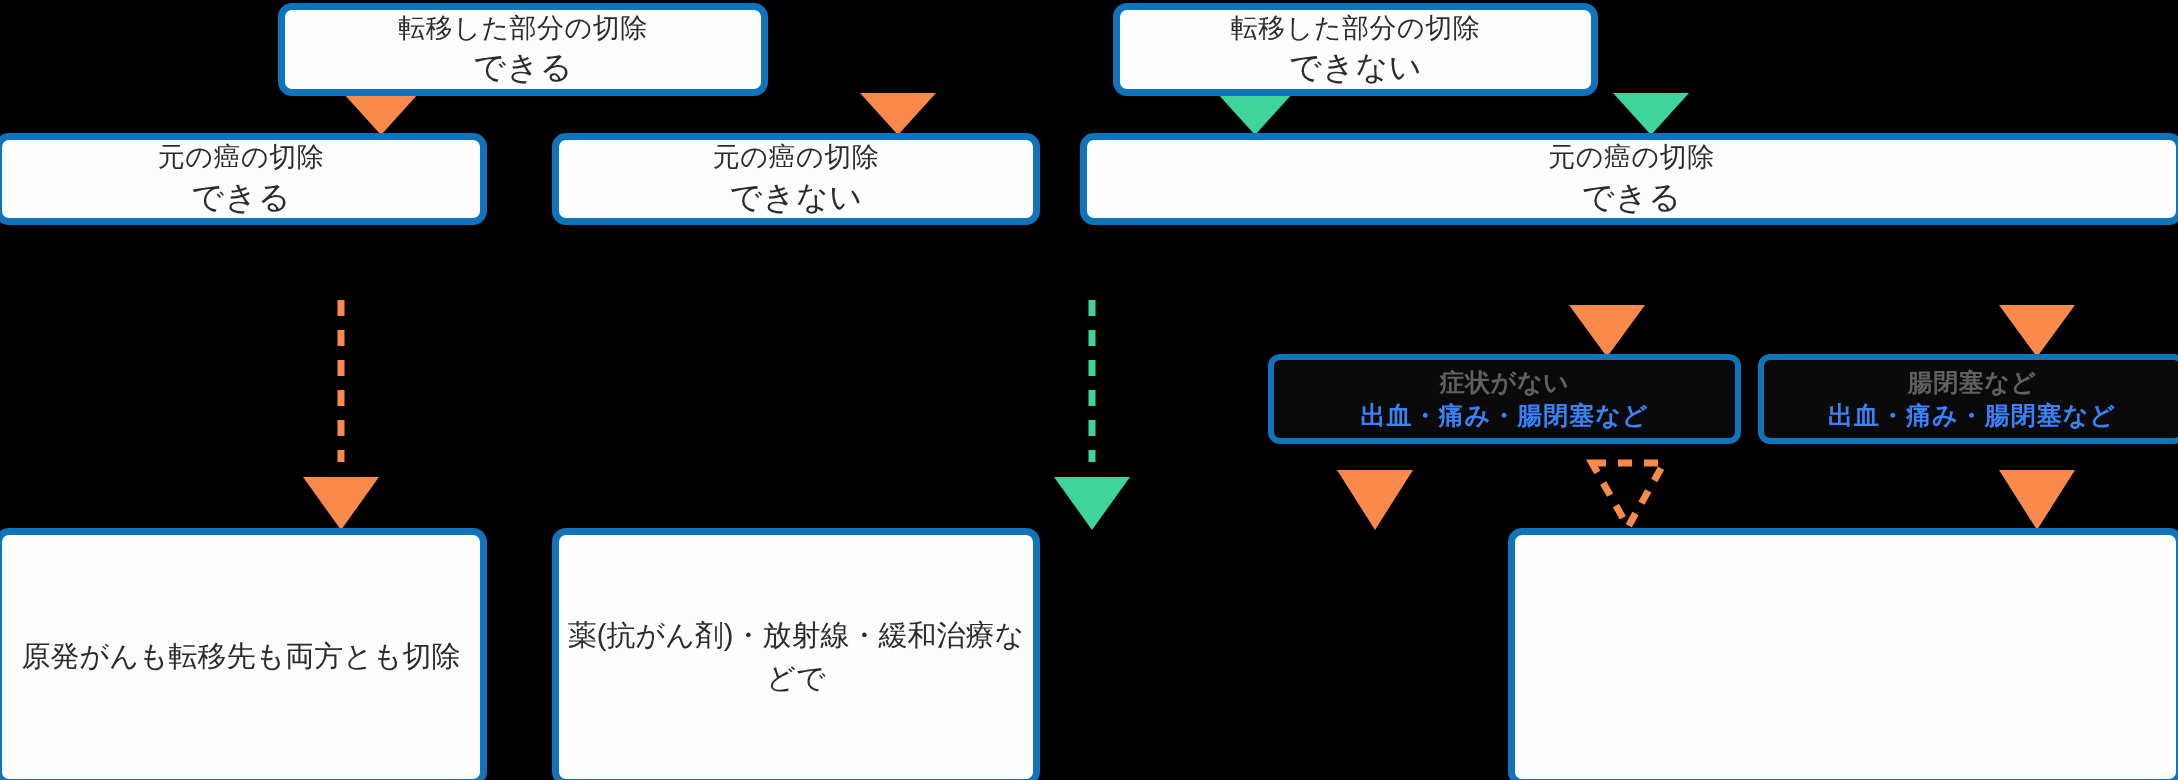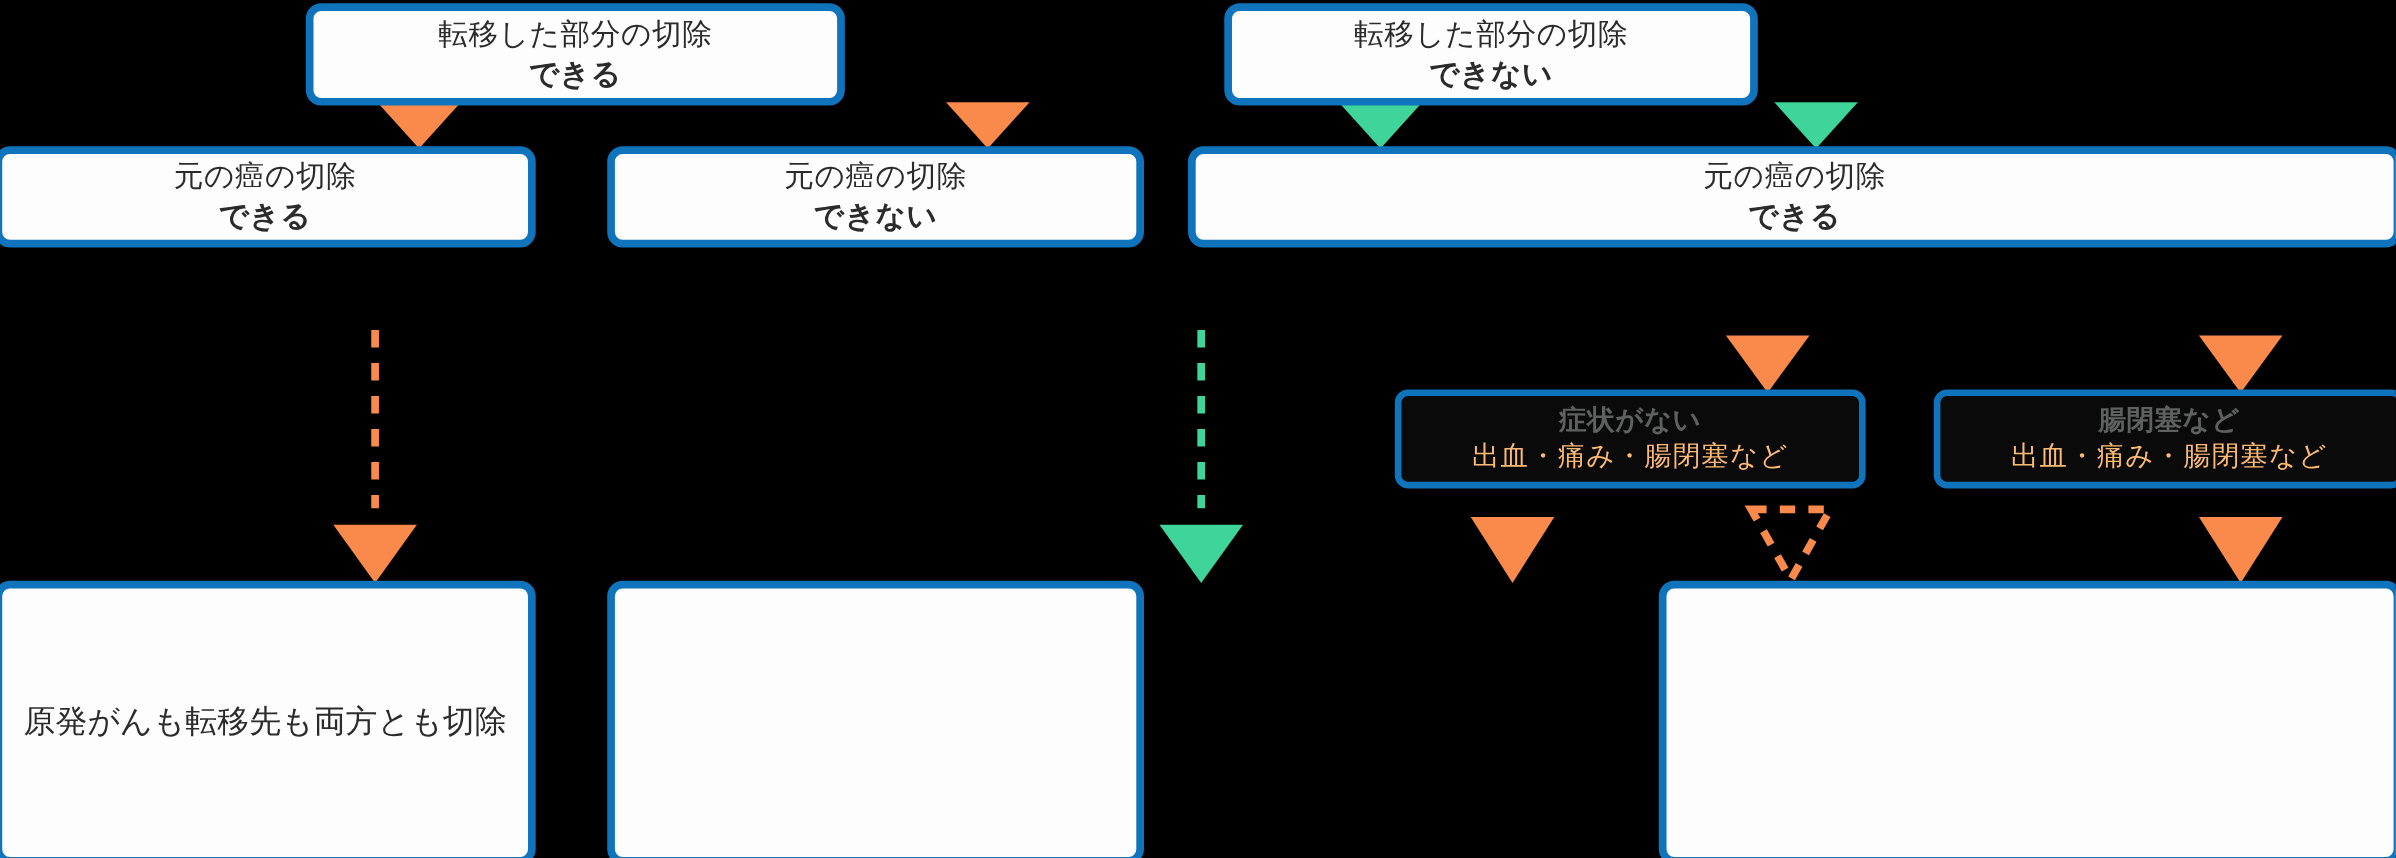--- a/index.html
+++ b/index.html
@@ -5,25 +5,25 @@
   html,body{margin:0;padding:0;background:#000;}
   body{width:2178px;height:780px;position:relative;overflow:hidden;
        font-family:"Liberation Sans","DejaVu Sans",sans-serif;}
   #stage{position:absolute;left:0;top:0;width:2178px;height:780px;background:#000;}
 
   .node{position:absolute;box-sizing:border-box;background:#fdfdfd;
         border:7px solid #1074bc;border-radius:14px;
         display:flex;flex-direction:column;align-items:center;justify-content:center;
         color:#2b2b2b;text-align:center;}
   .node .l1{font-size:27px;line-height:1.32;font-weight:400;letter-spacing:.5px;}
-  .node .l2{font-size:27px;line-height:1.32;font-weight:700;letter-spacing:.5px;}
+  .node .l2{font-size:32px;line-height:1.32;font-weight:400;letter-spacing:.5px;}
 
   .node.dark{background:#0a0a0a;color:#5f6060;border-width:6px;border-radius:12px;}
   .node.dark .l1{font-size:25px;font-weight:700;color:#5f6060;}
-  .node.dark .l2{font-size:25px;font-weight:400;color:#fdba74;letter-spacing:1px;}
+  .node.dark .l2{font-size:25px;font-weight:700;color:#3b82f6;letter-spacing:1px;}
 
   .node.result{justify-content:center;}
   .node.result .rtxt{font-size:29px;line-height:1.5;font-weight:400;color:#2b2b2b;}
 
   svg.conn{position:absolute;left:0;top:0;width:2178px;height:780px;overflow:visible;
            pointer-events:none;}
 </style>
 </head>
 <body>
 
@@ -74,33 +74,34 @@
   <div class="node" style="left:552px;top:133px;width:488px;height:92px;">
     <span class="l1">元の癌の切除</span>
     <span class="l2">できない</span>
   </div>
 
   <div class="node" style="left:1080px;top:133px;width:1103px;height:92px;">
     <span class="l1">元の癌の切除</span>
     <span class="l2">できる</span>
   </div>
 
-  <div class="node dark" style="left:1268px;top:354px;width:428px;height:90px;">
+  <div class="node dark" style="left:1268px;top:354px;width:473px;height:90px;">
     <span class="l1">症状がない</span>
     <span class="l2">出血・痛み・腸閉塞など</span>
   </div>
 
   <div class="node dark" style="left:1758px;top:354px;width:428px;height:90px;">
     <span class="l1">腸閉塞など</span>
     <span class="l2">出血・痛み・腸閉塞など</span>
   </div>
 
   <div class="node result" style="left:-5px;top:528px;width:492px;height:258px;">
     <span class="rtxt">原発がんも転移先も両方とも切除</span>
   </div>
 
   <div class="node result" style="left:552px;top:528px;width:488px;height:258px;">
+    <span class="rtxt">薬(抗がん剤)・放射線・緩和治療などで</span>
   </div>
 
   <div class="node result" style="left:1508px;top:528px;width:675px;height:258px;">
   </div>
 
 </div>
 
 </body></html>

